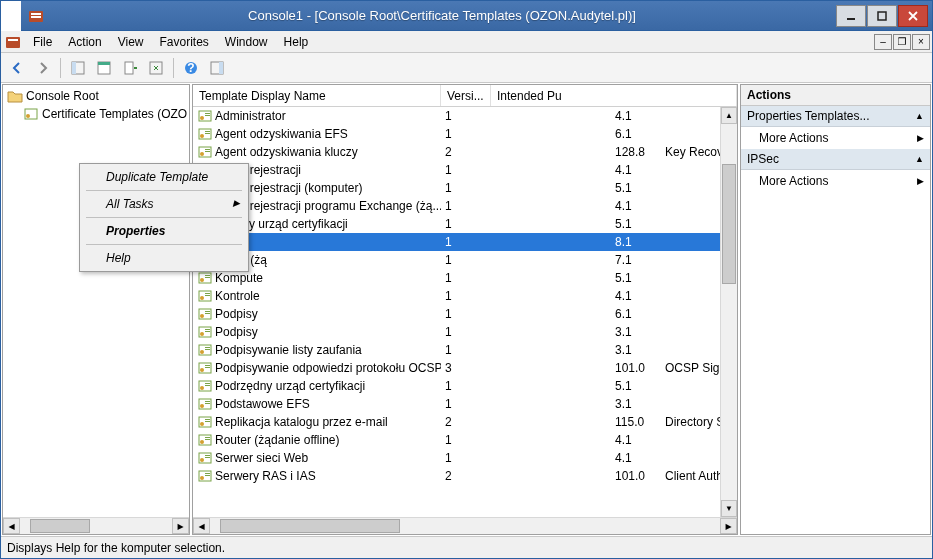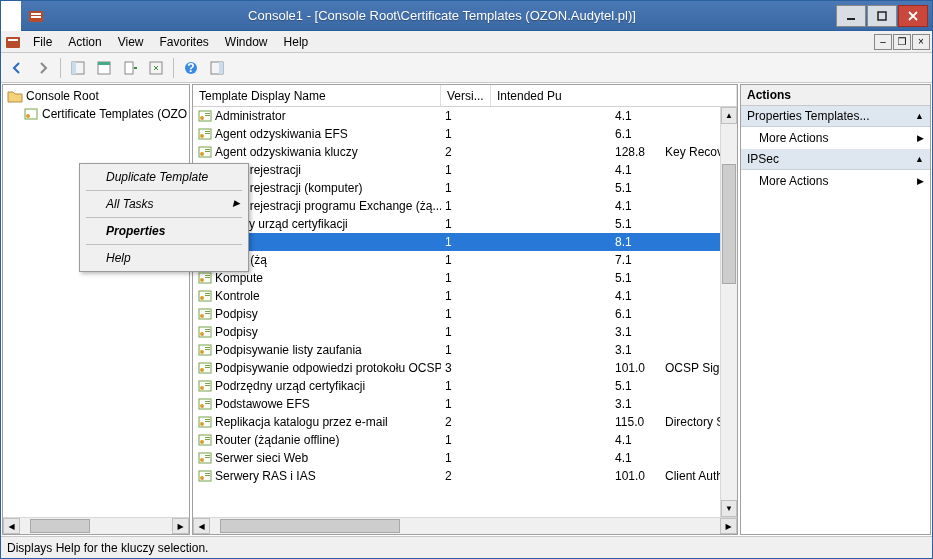--- a/index.html
+++ b/index.html
@@ -699,15 +699,15 @@
         <span class="caret">▲</span>
       </div>
       <div class="act-item">
         <span>More Actions</span>
         <span class="caret">▶</span>
       </div>
     </div>
   </div>
 
   <div class="statusbar">
-    <span>Displays Help for the kluczy selection.</span>
+    <span>Displays Help for the komputer selection.</span>
   </div>
 </div>
 
 </body></html>

